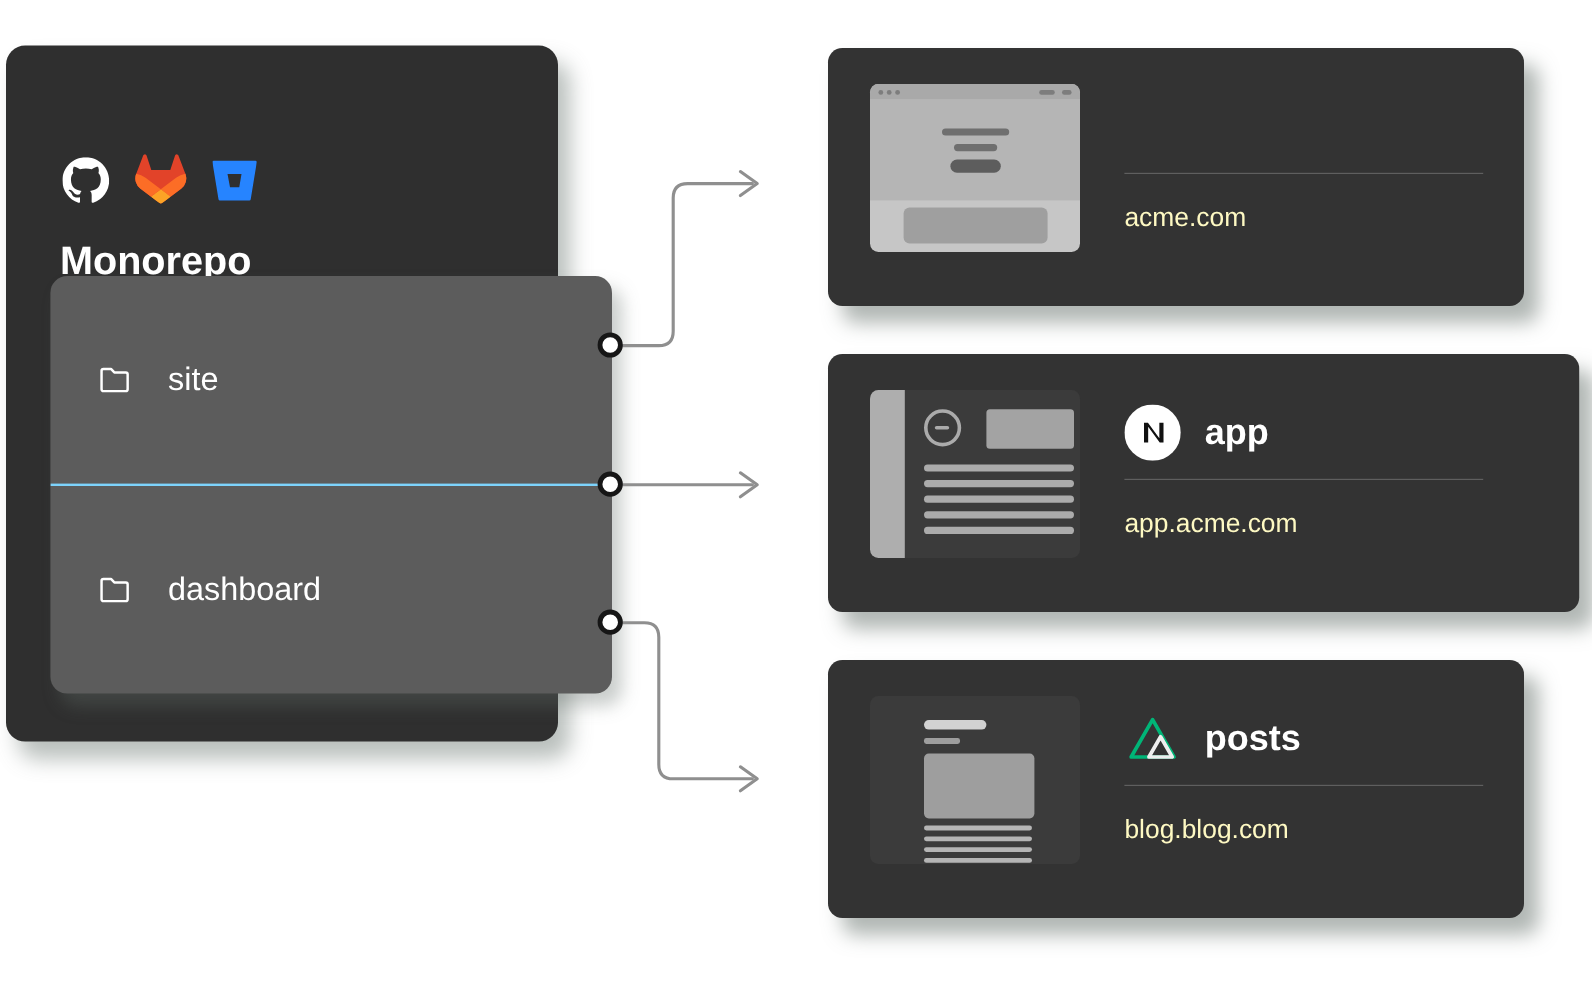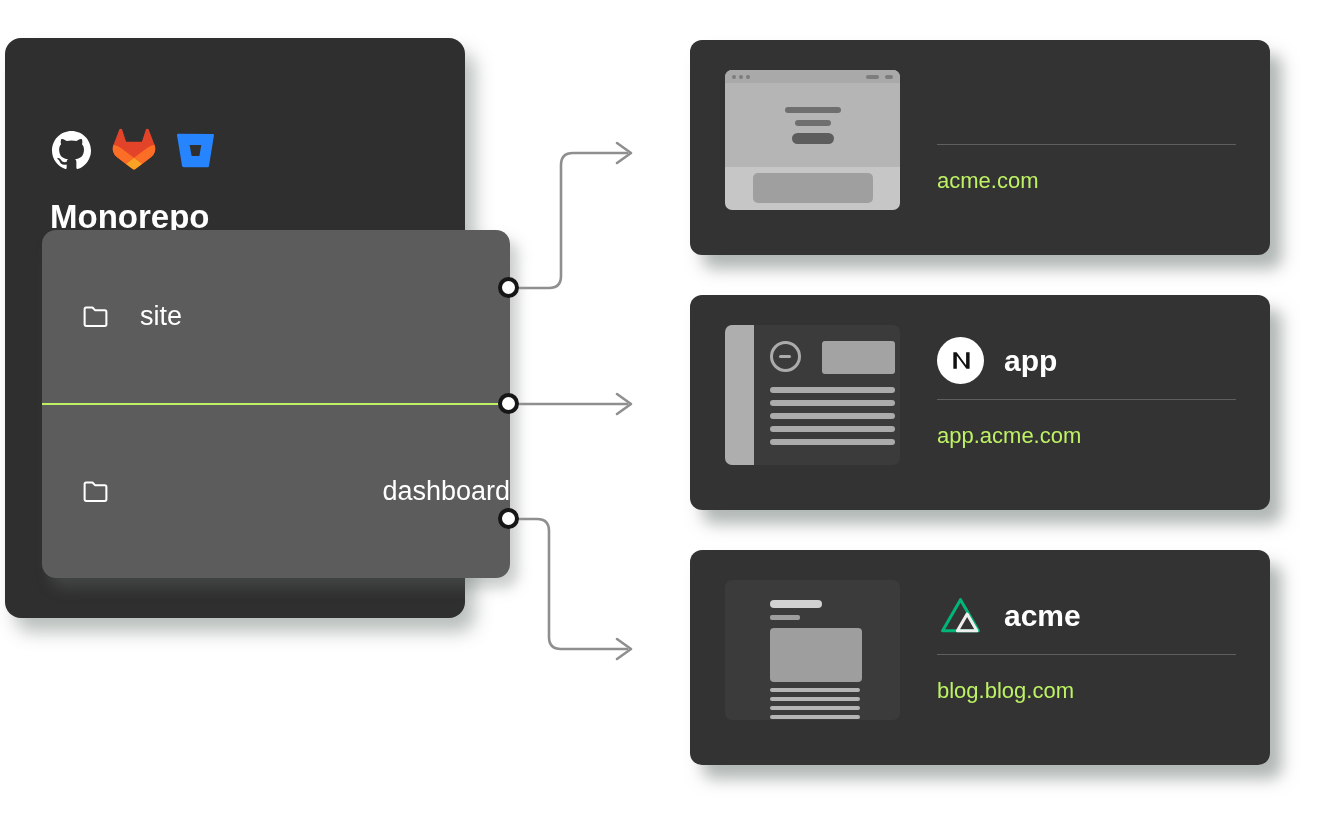--- a/index.html
+++ b/index.html
@@ -20,21 +20,21 @@
 
   
   .folders-panel{
     position:absolute;left:42px;top:230px;width:468px;height:348px;
     background:#5c5c5c;border-radius:14px;overflow:hidden;
     display:flex;flex-direction:column;
     box-shadow:8px 10px 14px rgba(100,112,106,0.35);
     z-index:2;
   }
   .frow{flex:1;display:flex;align-items:center;padding-left:37px;gap:28px;}
-  .frow + .frow{border-top:2px solid #bef264;justify-content:space-between;}
+  .frow + .frow{border-top:2px solid #7dd3fc;}
   .ficon svg{display:block;}
   .flabel{color:#ffffff;font-size:27px;}
 
   
   .cdot{
     position:absolute;width:13px;height:13px;background:#ffffff;
     border:4px solid #161616;border-radius:50%;z-index:5;
   }
   .cdot.d1{left:498px;top:277px;}
   .cdot.d2{left:498px;top:393px;}
@@ -44,28 +44,28 @@
   .arrows{position:absolute;left:0;top:0;z-index:4;pointer-events:none;}
 
   
   .dcard{
     position:absolute;left:690px;width:580px;height:215px;
     background:#333333;border-radius:12px;
     box-shadow:12px 14px 16px rgba(100,112,106,0.5);
     z-index:1;
   }
   .dcard.c1{top:40px;}
-  .dcard.c2{top:295px;}
+  .dcard.c2{top:295px;padding-left:46px;}
   .dcard.c3{top:550px;}
 
   .dhead{position:absolute;left:247px;top:42px;display:flex;align-items:center;gap:20px;}
   .fwicon svg{display:block;}
   .dtitle{color:#ffffff;font-size:30px;font-weight:700;}
   .ddivider{position:absolute;left:247px;top:104px;width:299px;height:1px;background:#5f5f5f;}
-  .ddomain{position:absolute;left:247px;top:128px;font-size:22px;color:#bef264;}
+  .ddomain{position:absolute;left:247px;top:128px;font-size:22px;color:#fef9c3;}
 
   
   .thumb{position:absolute;left:35px;top:30px;width:175px;height:140px;border-radius:7px;overflow:hidden;}
   .thumb.light{background:#c6c6c6;}
   .thumb.dark{background:#3b3b3b;}
 
   
   .t1-bar{height:13px;background:#a9a9a9;display:flex;align-items:center;padding:0 7px;gap:3px;}
   .t1-dot{width:4px;height:4px;border-radius:50%;background:#7d7d7d;}
   .t1-rbar{margin-left:auto;width:13px;height:4px;background:#7d7d7d;border-radius:2px;}
@@ -214,19 +214,19 @@
           <div class="t3-line"></div>
       </div>
     </div>
     <div class="dhead">
       <span class="fwicon">
         <svg viewBox="0 0 46 46" width="47" height="47" fill="none" stroke-linejoin="round" stroke-linecap="round">
           <path d="M23 7.5 40.5 38H5.5Z" stroke="#00b577" stroke-width="3"></path>
           <path d="M29.5 21.5 39 38H20Z" stroke="#eeeeee" stroke-width="3"></path>
         </svg>
       </span>
-      <span class="dtitle">acme</span>
+      <span class="dtitle">posts</span>
     </div>
     <div class="ddivider"></div>
     <div class="ddomain">blog.blog.com</div>
   </div>
 
 </div>
 
 </body></html>

